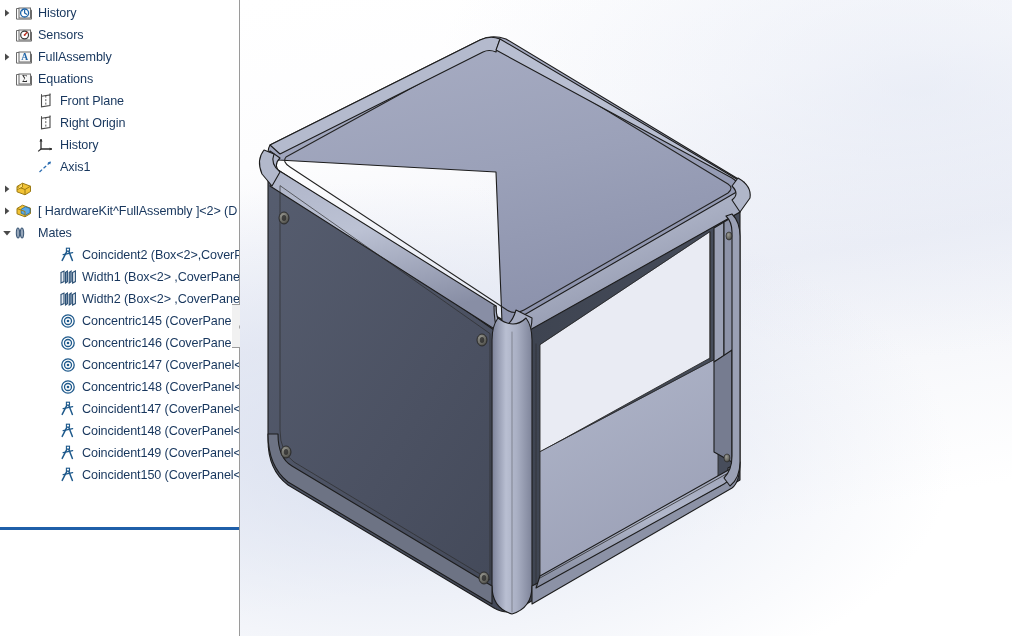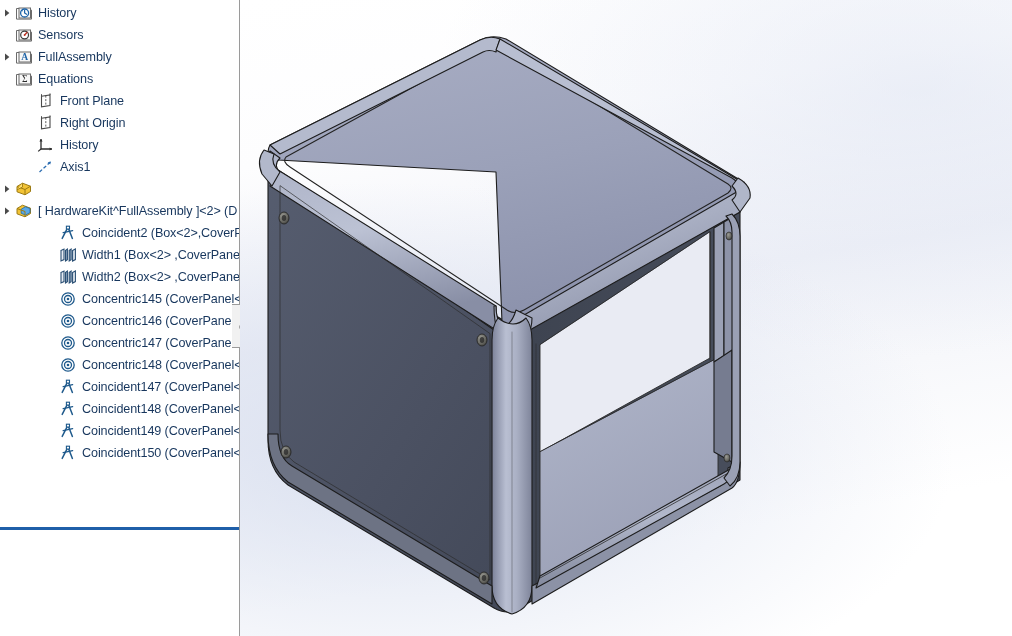--- a/index.html
+++ b/index.html
@@ -291,20 +291,36 @@
             </svg>
           </div>
           <div class="row-icon">
             <svg width="20" height="18" viewBox="0 0 20 18">
         <path d="M3 6.5 L8.5 3.2 L16.5 6.2 L16.5 11.5 L11 14.8 L3 11.8 Z" fill="#f2c335" stroke="#9c7a12" stroke-width="1"></path>
         <path d="M7.2 7.2 L11.4 4.8 L16 6.5 L16 10.6 L11.6 13.1 L7.2 11.3 Z" fill="#5aa9e6" stroke="#2a6ea8" stroke-width="0.9"></path>
         <path d="M3 6.5 L11 9.5 L11 14.8" fill="none" stroke="#9c7a12" stroke-width="1"></path>
       </svg>
           </div>
           <span class="row-label">[ HardwareKit^FullAssembly ]&lt;2&gt; (D</span>
+        </div>
+        <div class="tree-row">
+          <div style="flex: 0 0 0px;"></div>
+          <div class="twisty">
+            <svg width="10" height="8" viewBox="0 0 10 8">
+              <path d="M1.2 2 L8.8 2 L5 6.6 Z" fill="#4a4a4a"></path>
+            </svg>
+          </div>
+          <div class="row-icon">
+            <svg width="20" height="16" viewBox="0 0 20 16">
+        <path d="M4 3 C1.8 3 1.8 13 4 13 C6.2 13 6.2 3 4 3 Z" fill="#dfe6ef" stroke="#3f5a78" stroke-width="1.1"></path>
+        <path d="M8 3 C5.8 3 5.8 13 8 13 C10.2 13 10.2 3 8 3 Z" fill="#dfe6ef" stroke="#3f5a78" stroke-width="1.1"></path>
+        <path d="M4 3 L4 13 M8 3 L8 13" stroke="#3f5a78" stroke-width="0.9"></path>
+      </svg>
+          </div>
+          <span class="row-label">Mates</span>
         </div>
         <div class="tree-row">
           <div style="flex: 0 0 44px;"></div>
           <div class="twisty"></div>
           <div class="row-icon">
             <svg width="18" height="16" viewBox="0 0 18 16">
         <path d="M9 2.2 L3.2 13.4" fill="none" stroke="#1f5a8c" stroke-width="1.5" stroke-linecap="round"></path>
         <path d="M9 2.2 L13.4 13.4" fill="none" stroke="#1f5a8c" stroke-width="1.5" stroke-linecap="round"></path>
         <path d="M4.2 7.6 L13.6 5.6" fill="none" stroke="#1f5a8c" stroke-width="1.4" stroke-linecap="round"></path>
         <rect x="7.4" y="1.2" width="3.1" height="2.8" fill="#ffffff" stroke="#1f5a8c" stroke-width="1.1"></rect>

